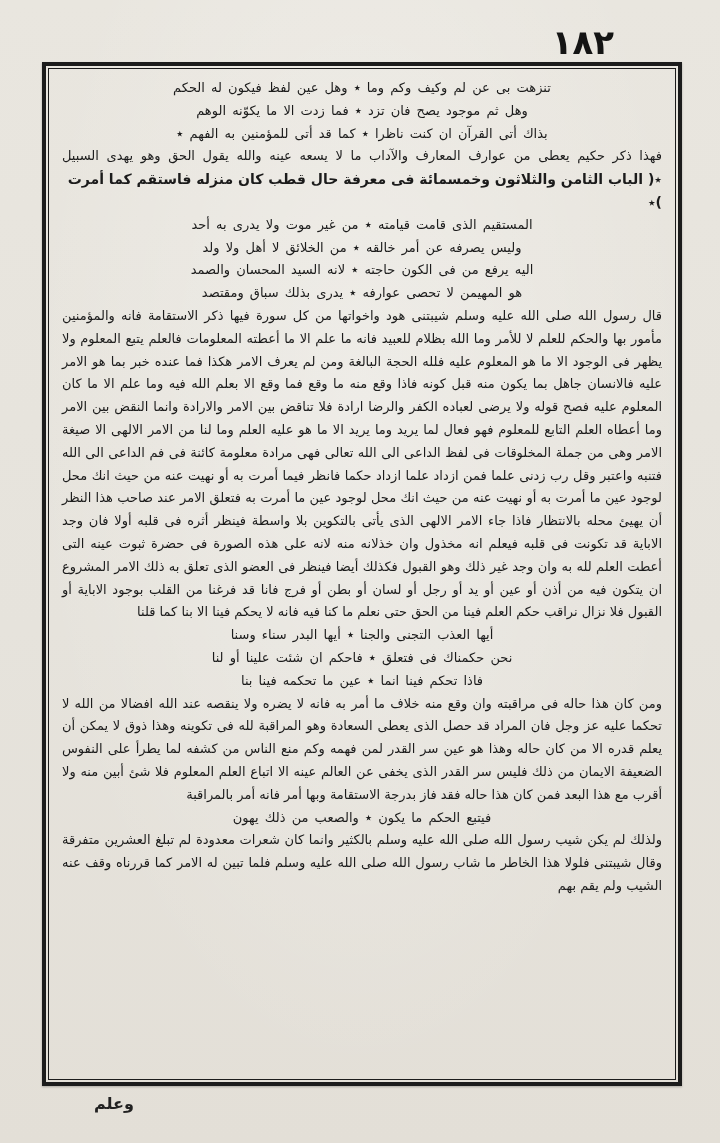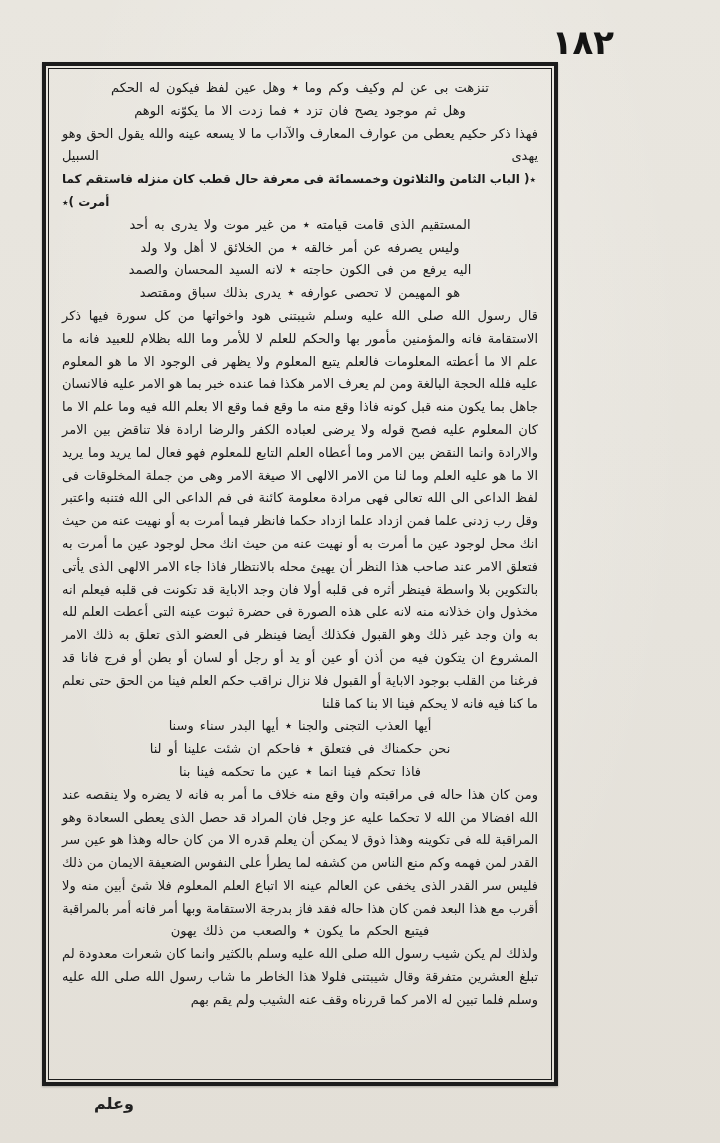--- a/index.html
+++ b/index.html
@@ -26,21 +26,21 @@
     right: 106px;
     font-size: 34px;
     font-weight: bold;
     letter-spacing: 1px;
     color: #141414;
   }
   .frame {
     position: absolute;
     top: 62px;
     left: 42px;
-    width: 516px;
+    width: 640px;
     height: 1024px;
     border: 4px solid #1c1c1c;
     box-sizing: border-box;
     box-shadow: 0 1px 2px rgba(0,0,0,0.25);
   }
   .frame-inner {
     position: absolute;
     top: 2px; left: 2px; right: 2px; bottom: 2px;
     border: 1px solid #1c1c1c;
     box-sizing: border-box;
@@ -50,23 +50,23 @@
   .line {
     font-size: 13px;
     line-height: 22.8px;
     color: #1b1b1b;
   }
   .verse {
     text-align: center;
     word-spacing: 2px;
   }
   .heading {
-    text-align: left;
+    text-align: right;
     font-weight: bold;
-    font-size: 12px;
+    font-size: 14px;
   }
   .prose-line {
     text-align: justify;
     text-align-last: justify;
   }
   .paragraph {
     text-align: justify;
   }
   .catchword {
     position: absolute;
@@ -82,20 +82,21 @@
 
 <div class="paper">
 
   <div class="page-number">١٨٢</div>
 
   <div class="frame">
     <div class="frame-inner">
 
       <div class="line verse">تنزهت بى عن لم وكيف وكم وما ٭ وهل عين لفظ فيكون له الحكم</div>
       <div class="line verse">وهل ثم موجود يصح فان تزد ٭ فما زدت الا ما يكوّنه الوهم</div>
+      <div class="line verse">بذاك أتى القرآن ان كنت ناظرا ٭ كما قد أتى للمؤمنين به الفهم ٭</div>
       <div class="line prose-line">فهذا ذكر حكيم يعطى من عوارف المعارف والآداب ما لا يسعه عينه والله يقول الحق وهو يهدى السبيل</div>
       <div class="line heading">٭( الباب الثامن والثلاثون وخمسمائة فى معرفة حال قطب كان منزله فاستقم كما أمرت )٭</div>
       <div class="line verse">المستقيم الذى قامت قيامته ٭ من غير موت ولا يدرى به أحد</div>
       <div class="line verse">وليس يصرفه عن أمر خالقه ٭ من الخلائق لا أهل ولا ولد</div>
       <div class="line verse">اليه يرفع من فى الكون حاجته ٭ لانه السيد المحسان والصمد</div>
       <div class="line verse">هو المهيمن لا تحصى عوارفه ٭ يدرى بذلك سباق ومقتصد</div>
       <div class="line paragraph">قال رسول الله صلى الله عليه وسلم شيبتنى هود واخواتها من كل سورة فيها ذكر الاستقامة فانه والمؤمنين مأمور بها والحكم للعلم لا للأمر وما الله بظلام للعبيد فانه ما علم الا ما أعطته المعلومات فالعلم يتبع المعلوم ولا يظهر فى الوجود الا ما هو المعلوم عليه فلله الحجة البالغة ومن لم يعرف الامر هكذا فما عنده خبر بما هو الامر عليه فالانسان جاهل بما يكون منه قبل كونه فاذا وقع منه ما وقع فما وقع الا بعلم الله فيه وما علم الا ما كان المعلوم عليه فصح قوله ولا يرضى لعباده الكفر والرضا ارادة فلا تناقض بين الامر والارادة وانما النقض بين الامر وما أعطاه العلم التابع للمعلوم فهو فعال لما يريد وما يريد الا ما هو عليه العلم وما لنا من الامر الالهى الا صيغة الامر وهى من جملة المخلوقات فى لفظ الداعى الى الله تعالى فهى مرادة معلومة كائنة فى فم الداعى الى الله فتنبه واعتبر وقل رب زدنى علما فمن ازداد علما ازداد حكما فانظر فيما أمرت به أو نهيت عنه من حيث انك محل لوجود عين ما أمرت به أو نهيت عنه من حيث انك محل لوجود عين ما أمرت به فتعلق الامر عند صاحب هذا النظر أن يهيئ محله بالانتظار فاذا جاء الامر الالهى الذى يأتى بالتكوين بلا واسطة فينظر أثره فى قلبه أولا فان وجد الاباية قد تكونت فى قلبه فيعلم انه مخذول وان خذلانه منه لانه على هذه الصورة فى حضرة ثبوت عينه التى أعطت العلم لله به وان وجد غير ذلك وهو القبول فكذلك أيضا فينظر فى العضو الذى تعلق به ذلك الامر المشروع ان يتكون فيه من أذن أو عين أو يد أو رجل أو لسان أو بطن أو فرج فانا قد فرغنا من القلب بوجود الاباية أو القبول فلا نزال نراقب حكم العلم فينا من الحق حتى نعلم ما كنا فيه فانه لا يحكم فينا الا بنا كما قلنا</div>
       <div class="line verse">أيها العذب التجنى والجنا ٭ أيها البدر سناء وسنا</div>
       <div class="line verse">نحن حكمناك فى فتعلق ٭ فاحكم ان شئت علينا أو لنا</div>
       <div class="line verse">فاذا تحكم فينا انما ٭ عين ما تحكمه فينا بنا</div>

